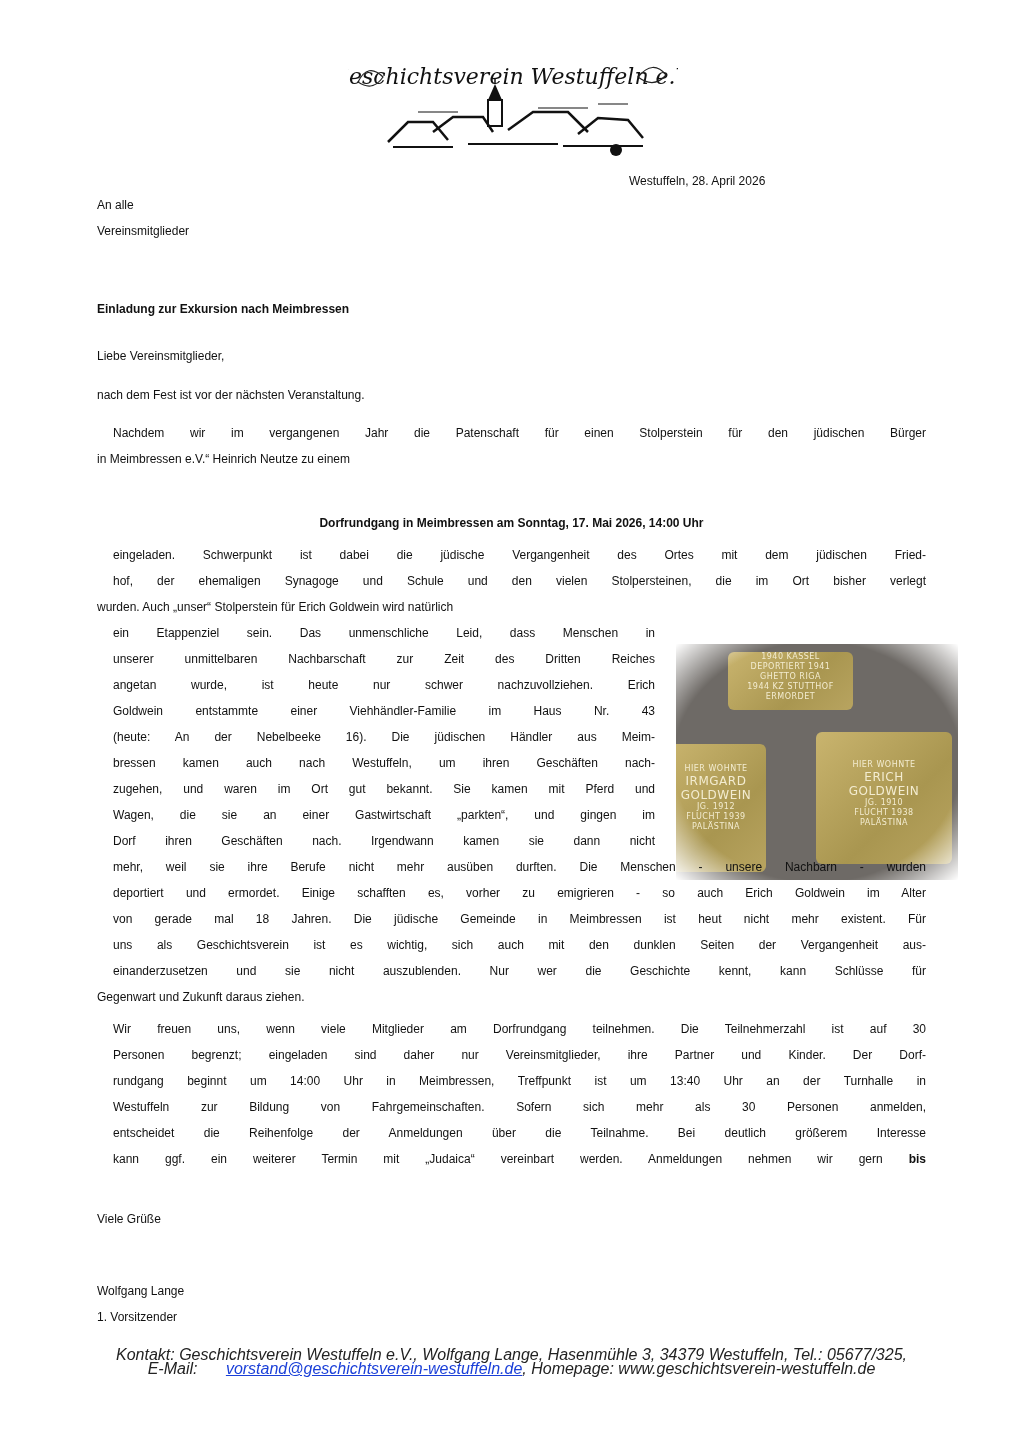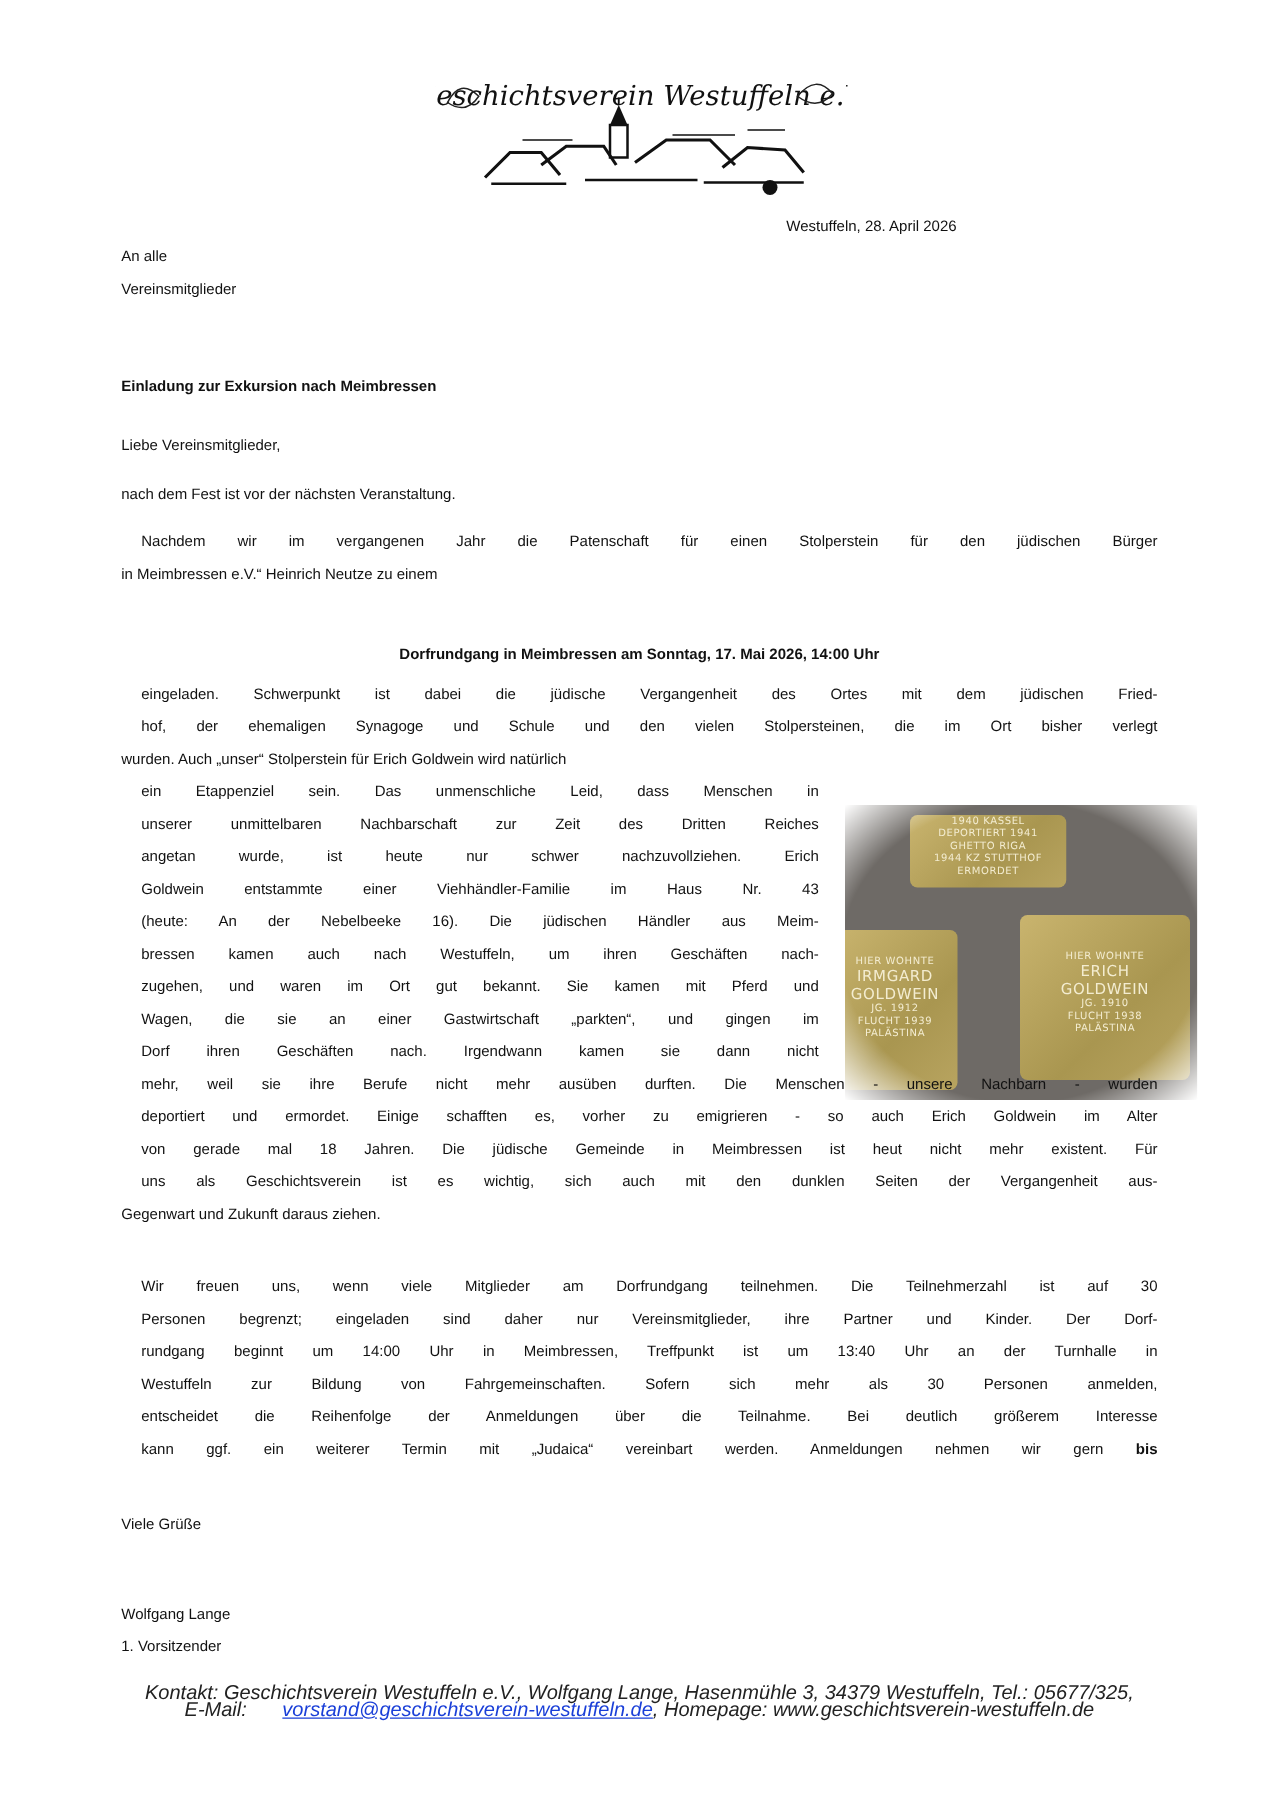--- a/index.html
+++ b/index.html
@@ -106,20 +106,21 @@
     <div>FLUCHT 1938</div>
     <div>PALÄSTINA</div>
   </div>
 </div>
 
 <div class="abs txt p" style="top:854px; width:829px;">
   <span class="just">mehr, weil sie ihre Berufe nicht mehr ausüben durften. Die Menschen - unsere Nachbarn - wurden</span>
   <span class="just">deportiert und ermordet. Einige schafften es, vorher zu emigrieren - so auch Erich Goldwein im Alter</span>
   <span class="just">von gerade mal 18 Jahren. Die jüdische Gemeinde in Meimbressen ist heut nicht mehr existent. Für</span>
   <span class="just">uns als Geschichtsverein ist es wichtig, sich auch mit den dunklen Seiten der Vergangenheit aus-</span>
+  <span class="just">einanderzusetzen und sie nicht auszublenden. Nur wer die Geschichte kennt, kann Schlüsse für</span>
   <span class="line">Gegenwart und Zukunft daraus ziehen.</span>
 </div>
 
 <div class="abs txt p" style="top:1016px; width:829px;">
   <span class="just">Wir freuen uns, wenn viele Mitglieder am Dorfrundgang teilnehmen. Die Teilnehmerzahl ist auf 30</span>
   <span class="just">Personen begrenzt; eingeladen sind daher nur Vereinsmitglieder, ihre Partner und Kinder. Der Dorf-</span>
   <span class="just">rundgang beginnt um 14:00 Uhr in Meimbressen, Treffpunkt ist um 13:40 Uhr an der Turnhalle in</span>
   <span class="just">Westuffeln zur Bildung von Fahrgemeinschaften. Sofern sich mehr als 30 Personen anmelden,</span>
   <span class="just">entscheidet die Reihenfolge der Anmeldungen über die Teilnahme. Bei deutlich größerem Interesse</span>
   <span class="just"><span>kann ggf. ein weiterer Termin mit „Judaica“ vereinbart werden. Anmeldungen nehmen wir gern </span><b>bis</b></span>

